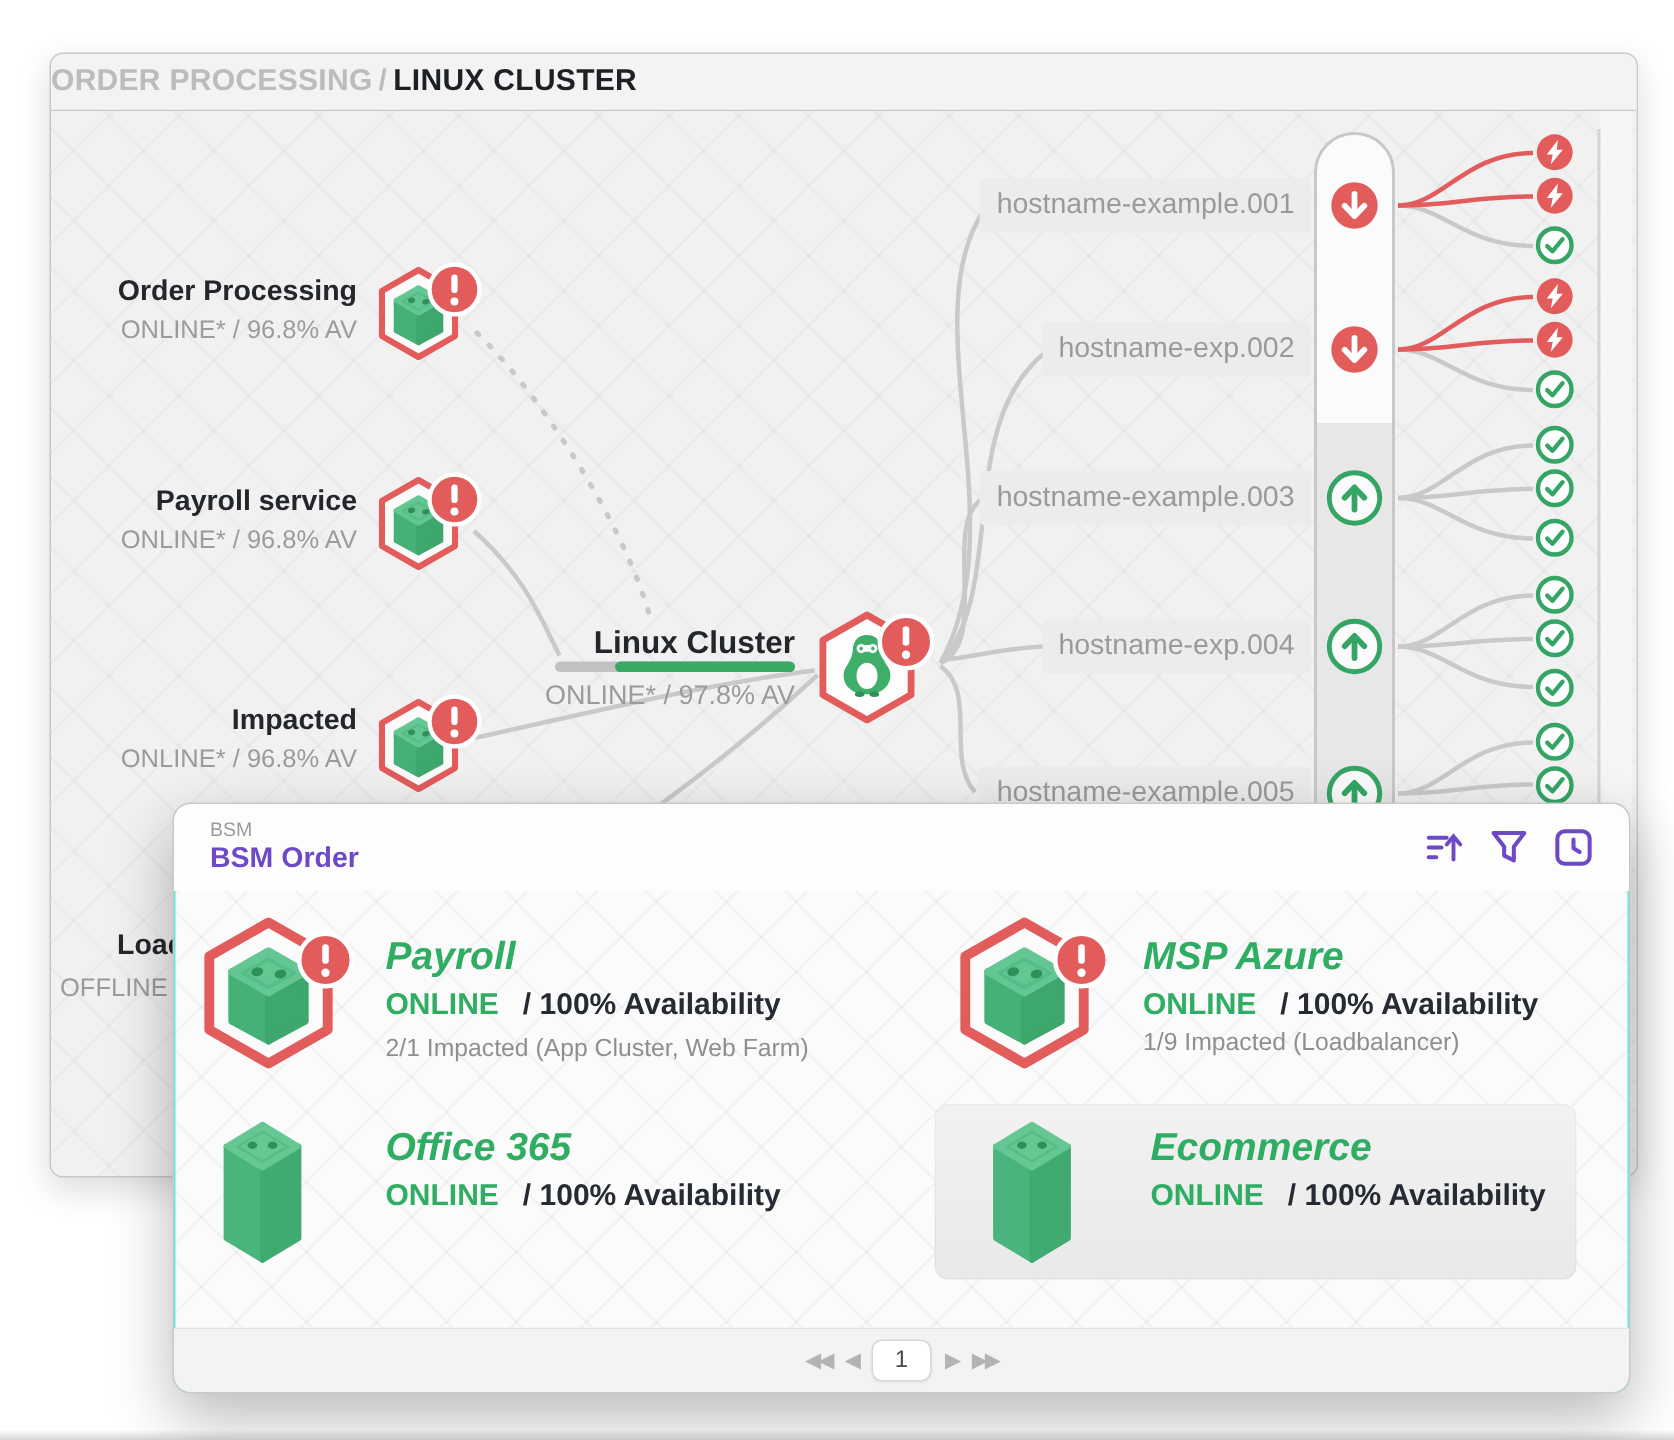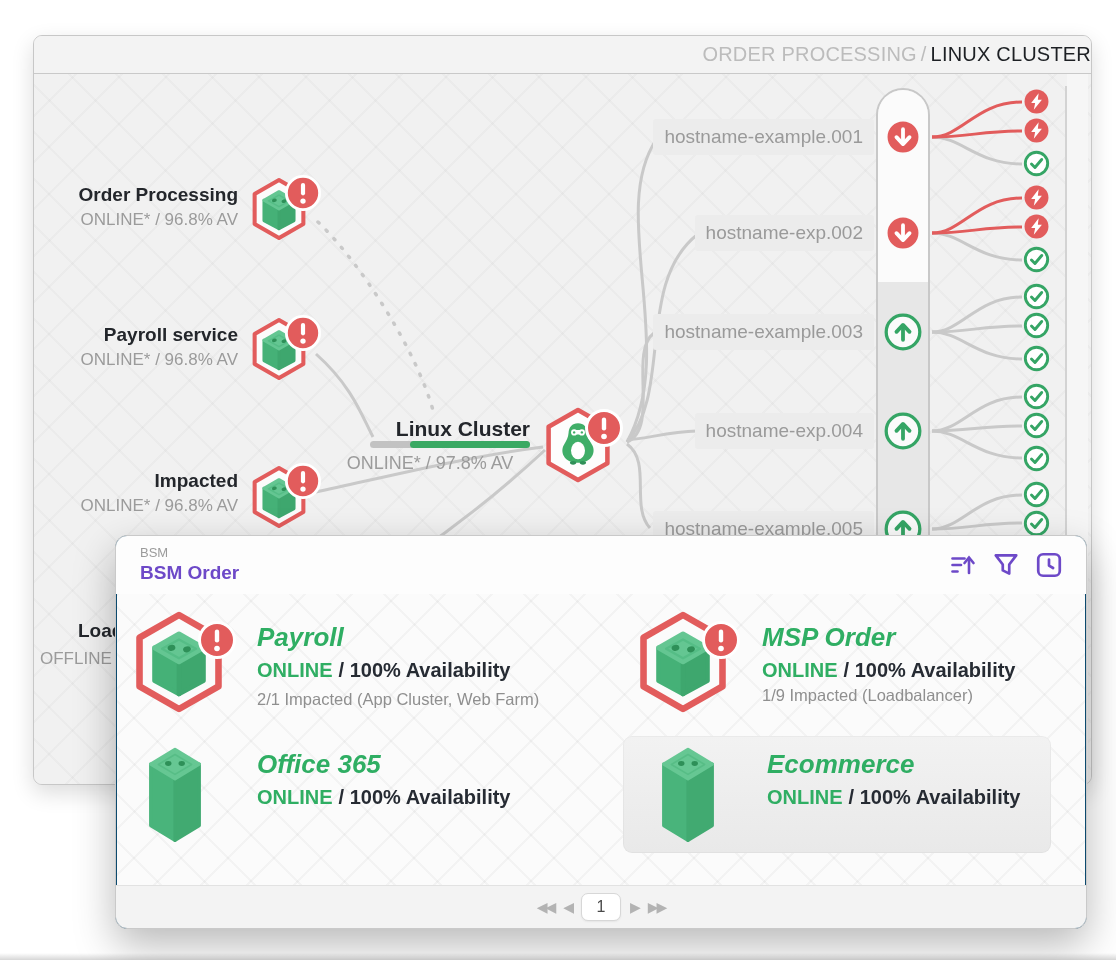--- a/index.html
+++ b/index.html
@@ -3,21 +3,21 @@
 <meta charset="utf-8">
 <style>
   html,body{margin:0;padding:0;background:#ffffff;}
   #stage{position:relative;width:1116px;height:960px;overflow:hidden;
          font-family:"Liberation Sans",sans-serif;-webkit-font-smoothing:antialiased;}
   
   .back-panel{position:absolute;left:33px;top:35px;width:1057px;height:748px;
     background:#f1f1f1;border:1.5px solid #c7c7c7;border-radius:9px;
     box-shadow:0 8px 22px rgba(0,0,0,.14);}
   .bp-title{position:absolute;left:0;top:0;right:0;height:37px;line-height:37px;
-    text-align:right;font-size:20px;font-weight:400;letter-spacing:.2px;
+    text-align:left;font-size:20px;font-weight:700;letter-spacing:.2px;
     border-bottom:1.5px solid #c9c9c9;background:#f3f3f3;border-radius:8px 8px 0 0;}
   .bp-title .parent{color:#bcbcbc;}
   .bp-title .sep{color:#bcbcbc;padding:0 4px;}
   .bp-title .current{color:#1d2024;}
   .bp-body{position:absolute;left:0;top:38px;right:0;bottom:0;border-radius:0 0 8px 8px;overflow:hidden;
     background:
       repeating-linear-gradient(45deg,transparent 0 31px,rgba(0,0,0,.022) 31px 33px),
       repeating-linear-gradient(-45deg,transparent 0 31px,rgba(0,0,0,.022) 31px 33px),
       #f1f1f1;}
   .right-strip{position:absolute;left:1067px;top:74px;width:21px;height:706px;background:#f6f6f6;z-index:0;}
@@ -30,50 +30,50 @@
   .nodeicon{position:absolute;z-index:3;}
   .badge{position:absolute;z-index:4;}
   .clipped-label{position:absolute;z-index:3;font-size:19px;font-weight:700;color:#23262b;white-space:nowrap;}
   .clipped-status{position:absolute;z-index:3;font-size:17px;color:#9b9b9b;white-space:nowrap;}
   
   .cluster-label{position:absolute;left:330px;top:417px;width:200px;text-align:right;
     font-size:21px;font-weight:700;color:#23262b;z-index:3;}
   .cluster-bar{position:absolute;left:370px;top:441px;width:160px;height:7px;border-radius:4px;
     background:#c2c2c2;z-index:3;}
   .cluster-bar .fill{position:absolute;right:0;top:0;height:7px;border-radius:4px;background:#3aa963;}
-  .cluster-status{position:absolute;left:330px;top:453px;width:200px;text-align:center;
+  .cluster-status{position:absolute;left:330px;top:453px;width:200px;text-align:right;
     font-size:18px;color:#9b9b9b;z-index:3;white-space:nowrap;}
   
   .chip{position:absolute;right:242px;height:24px;padding:6px 11px;background:#ececec;border-radius:3px;
     color:#9a9a9a;font-size:19px;line-height:24px;white-space:nowrap;z-index:3;}
   
   .lane{position:absolute;left:876px;top:88px;width:54px;height:660px;background:#e7e7e7;
     border:2px solid #c8c8c8;border-radius:28px 28px 0 0;box-sizing:border-box;z-index:2;}
   .lane .white{position:absolute;left:0;top:0;width:100%;height:192px;background:#fbfbfb;border-radius:26px 26px 0 0;}
   .hostbadge{position:absolute;left:883px;width:40px;height:40px;z-index:4;}
   .stico{position:absolute;width:27px;height:27px;z-index:3;}
   
-  .bsm{position:absolute;left:115px;top:535px;width:970px;height:392px;background:#0c4a6e;
+  .bsm{position:absolute;left:115px;top:535px;width:970px;height:392px;background:#5eead4;
     border:1.5px solid #c9c9c9;border-radius:12px;box-shadow:0 16px 42px rgba(0,0,0,.28);z-index:20;}
   .bsm-header{position:absolute;left:0;top:0;right:0;height:58px;background:#fdfdfd;border-radius:11px 11px 0 0;}
   .bsm-kicker{position:absolute;left:24px;top:9px;font-size:13px;color:#9b9b9b;}
   .bsm-title{position:absolute;left:24px;top:26px;font-size:19px;font-weight:700;color:#6d49c8;}
   .bsm-tools{position:absolute;right:22px;top:14px;display:flex;gap:13px;align-items:center;}
   .bsm-tools .tool{width:30px;height:30px;display:flex;align-items:center;justify-content:center;cursor:pointer;}
   .bsm-body{position:absolute;left:1px;top:58px;right:1px;bottom:42px;overflow:hidden;
     background:
       repeating-linear-gradient(45deg,transparent 0 31px,rgba(0,0,0,.03) 31px 33px),
       repeating-linear-gradient(-45deg,transparent 0 31px,rgba(0,0,0,.03) 31px 33px),
       #fbfbfb;}
   .hilite{position:absolute;left:506px;top:142px;width:428px;height:117px;border-radius:9px;
     background:linear-gradient(180deg,#f2f2f2,#e9e9e9);box-shadow:inset 0 0 0 1px rgba(0,0,0,.03);}
   .item-title{position:absolute;font-size:26px;font-weight:700;color:#2fae63;white-space:nowrap;font-style:italic;}
   .item-status{position:absolute;font-size:20px;font-weight:700;white-space:nowrap;}
   .item-status .on{color:#2fae63;}
-  .item-status .rest{color:#262b33;margin-left:6px;}
+  .item-status .rest{color:#262b33;margin-left:16px;}
   .item-impact{position:absolute;font-size:16.5px;color:#8f8f8f;white-space:nowrap;}
   .bsm-icon{position:absolute;}
   .bsm-footer{position:absolute;left:0;right:0;bottom:0;height:42px;background:#f3f3f3;
     border-top:1px solid #e2e2e2;border-radius:0 0 11px 11px;
     display:flex;align-items:center;justify-content:center;gap:9px;}
   .pg-arrow{font-family:"DejaVu Sans",sans-serif;font-size:14px;color:#b3b3b3;cursor:pointer;
     letter-spacing:-2px;user-select:none;line-height:1;}
   .pg-box{min-width:26px;height:26px;padding:0 6px;background:#ffffff;border:1px solid #d7d7d7;border-radius:7px;
     box-shadow:0 1px 2px rgba(0,0,0,.06);display:flex;align-items:center;justify-content:center;
     font-size:16px;color:#4a4a4a;cursor:pointer;}
@@ -350,21 +350,21 @@
       <div class="item-title" style="left:140px;top:28px">Payroll</div>
       <div class="item-status" style="left:140px;top:65px"><span class="on">ONLINE</span><span class="rest">/ 100% Availability</span></div>
       <div class="item-impact" style="left:140px;top:96px">2/1 Impacted (App Cluster, Web Farm)</div>
 
       <svg class="bsm-icon" style="left:519px;top:16px" width="94" height="104">
           <use href="#sym-hexcube"></use>
         </svg>
       <svg class="bsm-icon" style="left:584px;top:26px" width="40" height="40">
           <use href="#sym-alert"></use>
         </svg>
-      <div class="item-title" style="left:645px;top:28px">MSP Order</div>
+      <div class="item-title" style="left:645px;top:28px">MSP Azure</div>
       <div class="item-status" style="left:645px;top:65px"><span class="on">ONLINE</span><span class="rest">/ 100% Availability</span></div>
       <div class="item-impact" style="left:645px;top:92px">1/9 Impacted (Loadbalancer)</div>
 
       <svg class="bsm-icon" style="left:26px;top:150px" width="64" height="103">
           <use href="#sym-cube"></use>
         </svg>
       <div class="item-title" style="left:140px;top:155px">Office 365</div>
       <div class="item-status" style="left:140px;top:192px"><span class="on">ONLINE</span><span class="rest">/ 100% Availability</span></div>
 
       <svg class="bsm-icon" style="left:539px;top:150px" width="64" height="103">

